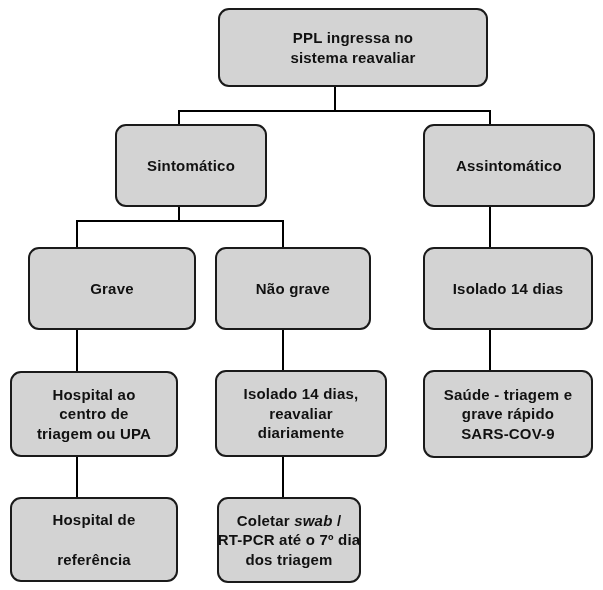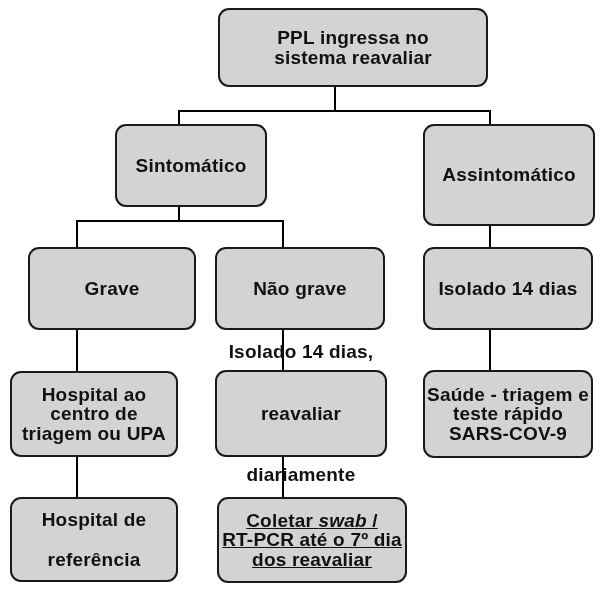--- a/index.html
+++ b/index.html
@@ -20,45 +20,45 @@
     box-sizing: border-box;
     background: var(--box-fill, #d3d3d3);
     border: 2px solid var(--box-border, #1a1a1a);
     border-radius: 11px;
     display: flex;
     flex-direction: column;
     align-items: center;
     justify-content: center;
     text-align: center;
     color: var(--text, #111111);
-    font-size: 19px;
+    font-size: 15px;
     font-weight: 600;
     line-height: 19.5px;
     letter-spacing: 0.2px;
     padding: 18px 4px;
   }
   .line { display: block; white-space: nowrap; }
   .italic { font-style: italic; }
   .connector {
     position: absolute;
     background: var(--connector, #000000);
   }
 
   
   #n-top               { left: 218px; top: 8px;   width: 270px; height: 79px; }
   #n-sintomatico       { left: 115px; top: 124px; width: 152px; height: 83px; }
-  #n-assintomatico     { left: 423px; top: 124px; width: 172px; height: 102px; }
+  #n-assintomatico     { left: 423px; top: 124px; width: 172px; height: 83px; }
   #n-grave             { left: 28px;  top: 247px; width: 168px; height: 83px; }
-  #n-nao-grave         { left: 215px; top: 247px; width: 170px; height: 83px; }
+  #n-nao-grave         { left: 215px; top: 247px; width: 156px; height: 83px; }
   #n-isolado           { left: 423px; top: 247px; width: 170px; height: 83px; }
   #n-conduzido         { left: 10px;  top: 371px; width: 168px; height: 86px; }
-  #n-isolado-reavaliar { left: 215px; top: 370px; width: 172px; height: 87px; gap: 42px; }
+  #n-isolado-reavaliar { left: 215px; top: 370px; width: 172px; height: 87px; }
   #n-saude             { left: 423px; top: 370px; width: 170px; height: 88px; }
   #n-hospital          { left: 10px;  top: 497px; width: 168px; height: 85px; gap: 20px; }
-  #n-coletar           { left: 217px; top: 497px; width: 190px; height: 86px; text-decoration: underline; }
+  #n-coletar           { left: 217px; top: 497px; width: 144px; height: 86px; }
 
   
   #c-top-down        { left: 334px; top: 86px;  width: 2px;   height: 26px; }
   #c-split1          { left: 178px; top: 110px; width: 313px; height: 2px;  }
   #c-drop-sint       { left: 178px; top: 110px; width: 2px;   height: 16px; }
   #c-drop-assint     { left: 489px; top: 110px; width: 2px;   height: 16px; }
   #c-sint-down       { left: 178px; top: 205px; width: 2px;   height: 17px; }
   #c-split2          { left: 76px;  top: 220px; width: 208px; height: 2px;  }
   #c-drop-grave      { left: 76px;  top: 220px; width: 2px;   height: 29px; }
   #c-drop-naograve   { left: 282px; top: 220px; width: 2px;   height: 29px; }
@@ -121,28 +121,28 @@
   </div>
 
   <div class="node" id="n-isolado-reavaliar">
     <span class="line">Isolado 14 dias,</span>
     <span class="line">reavaliar</span>
     <span class="line">diariamente</span>
   </div>
 
   <div class="node" id="n-saude">
     <span class="line">Saúde - triagem e</span>
-    <span class="line">teste rápido</span>
+    <span class="line">grave rápido</span>
     <span class="line">SARS-COV-9</span>
   </div>
 
   <div class="node" id="n-hospital">
     <span class="line">Hospital de</span>
     <span class="line">referência</span>
   </div>
 
   <div class="node" id="n-coletar">
     <span class="line"><span>Coletar </span><span class="italic">swab</span><span> /</span></span>
     <span class="line">RT-PCR até o 7º dia</span>
-    <span class="line">dos reavaliar</span>
+    <span class="line">dos triagem</span>
   </div>
 
 </div>
 
 </body></html>

